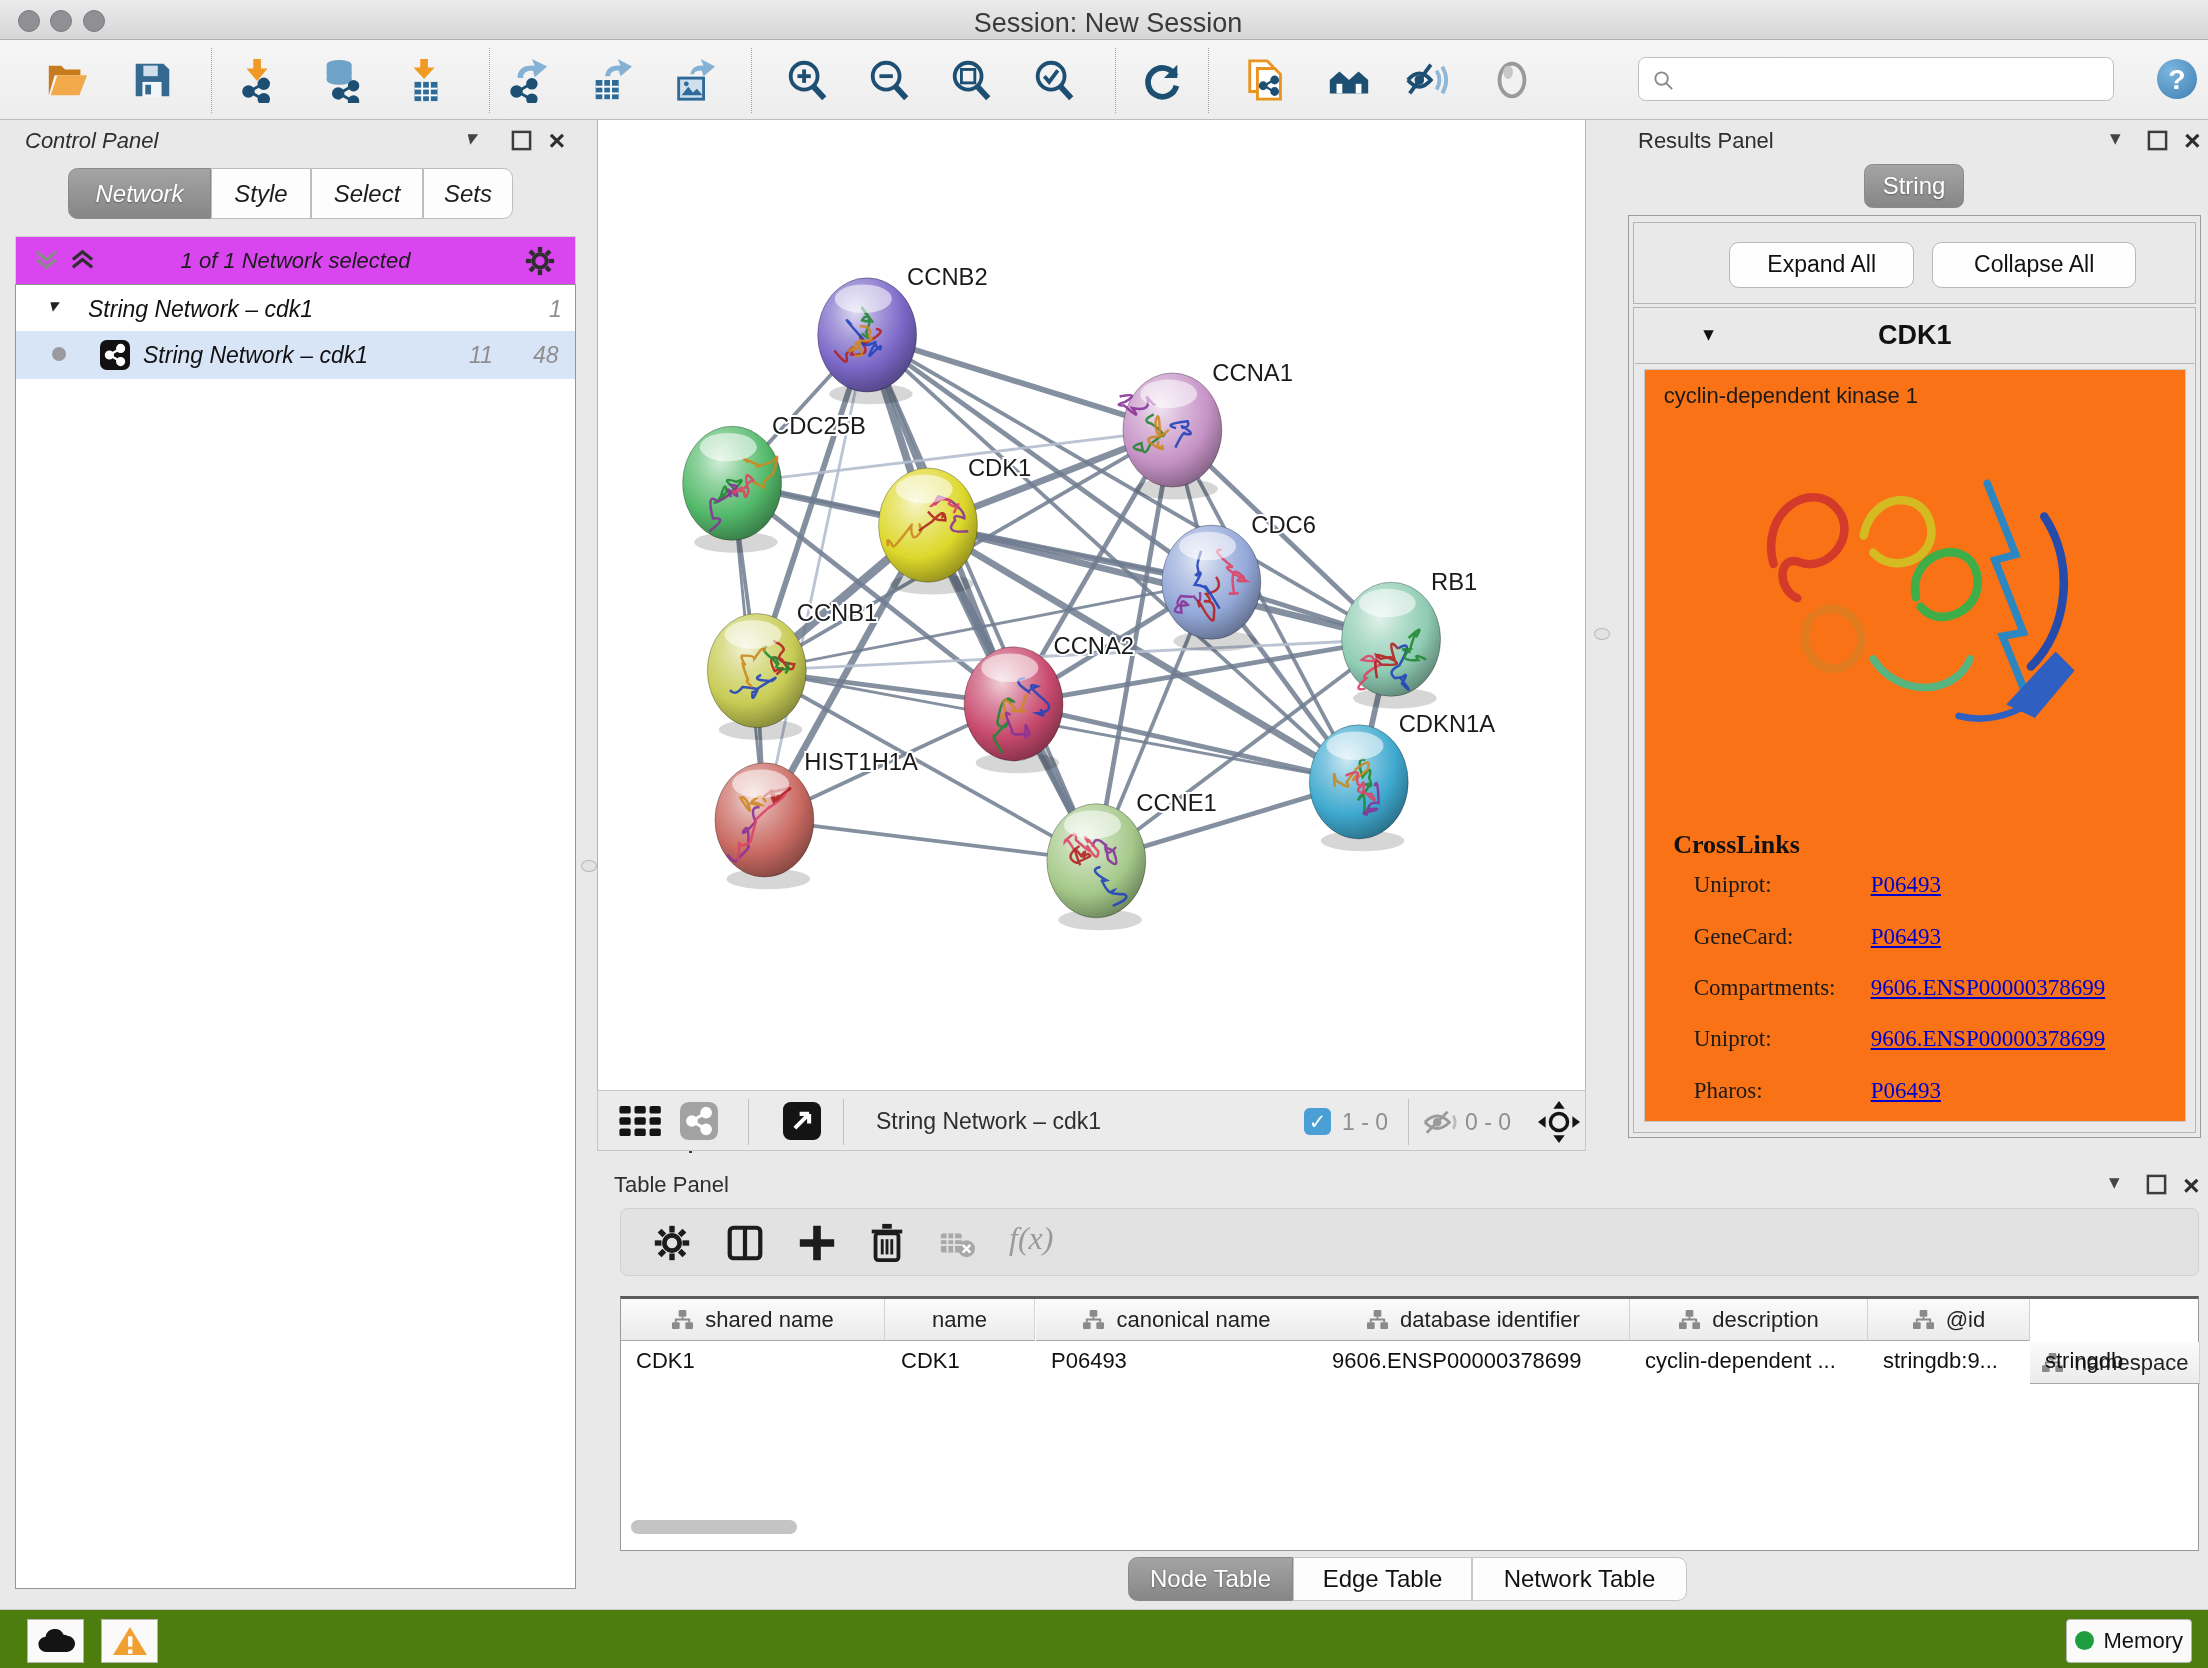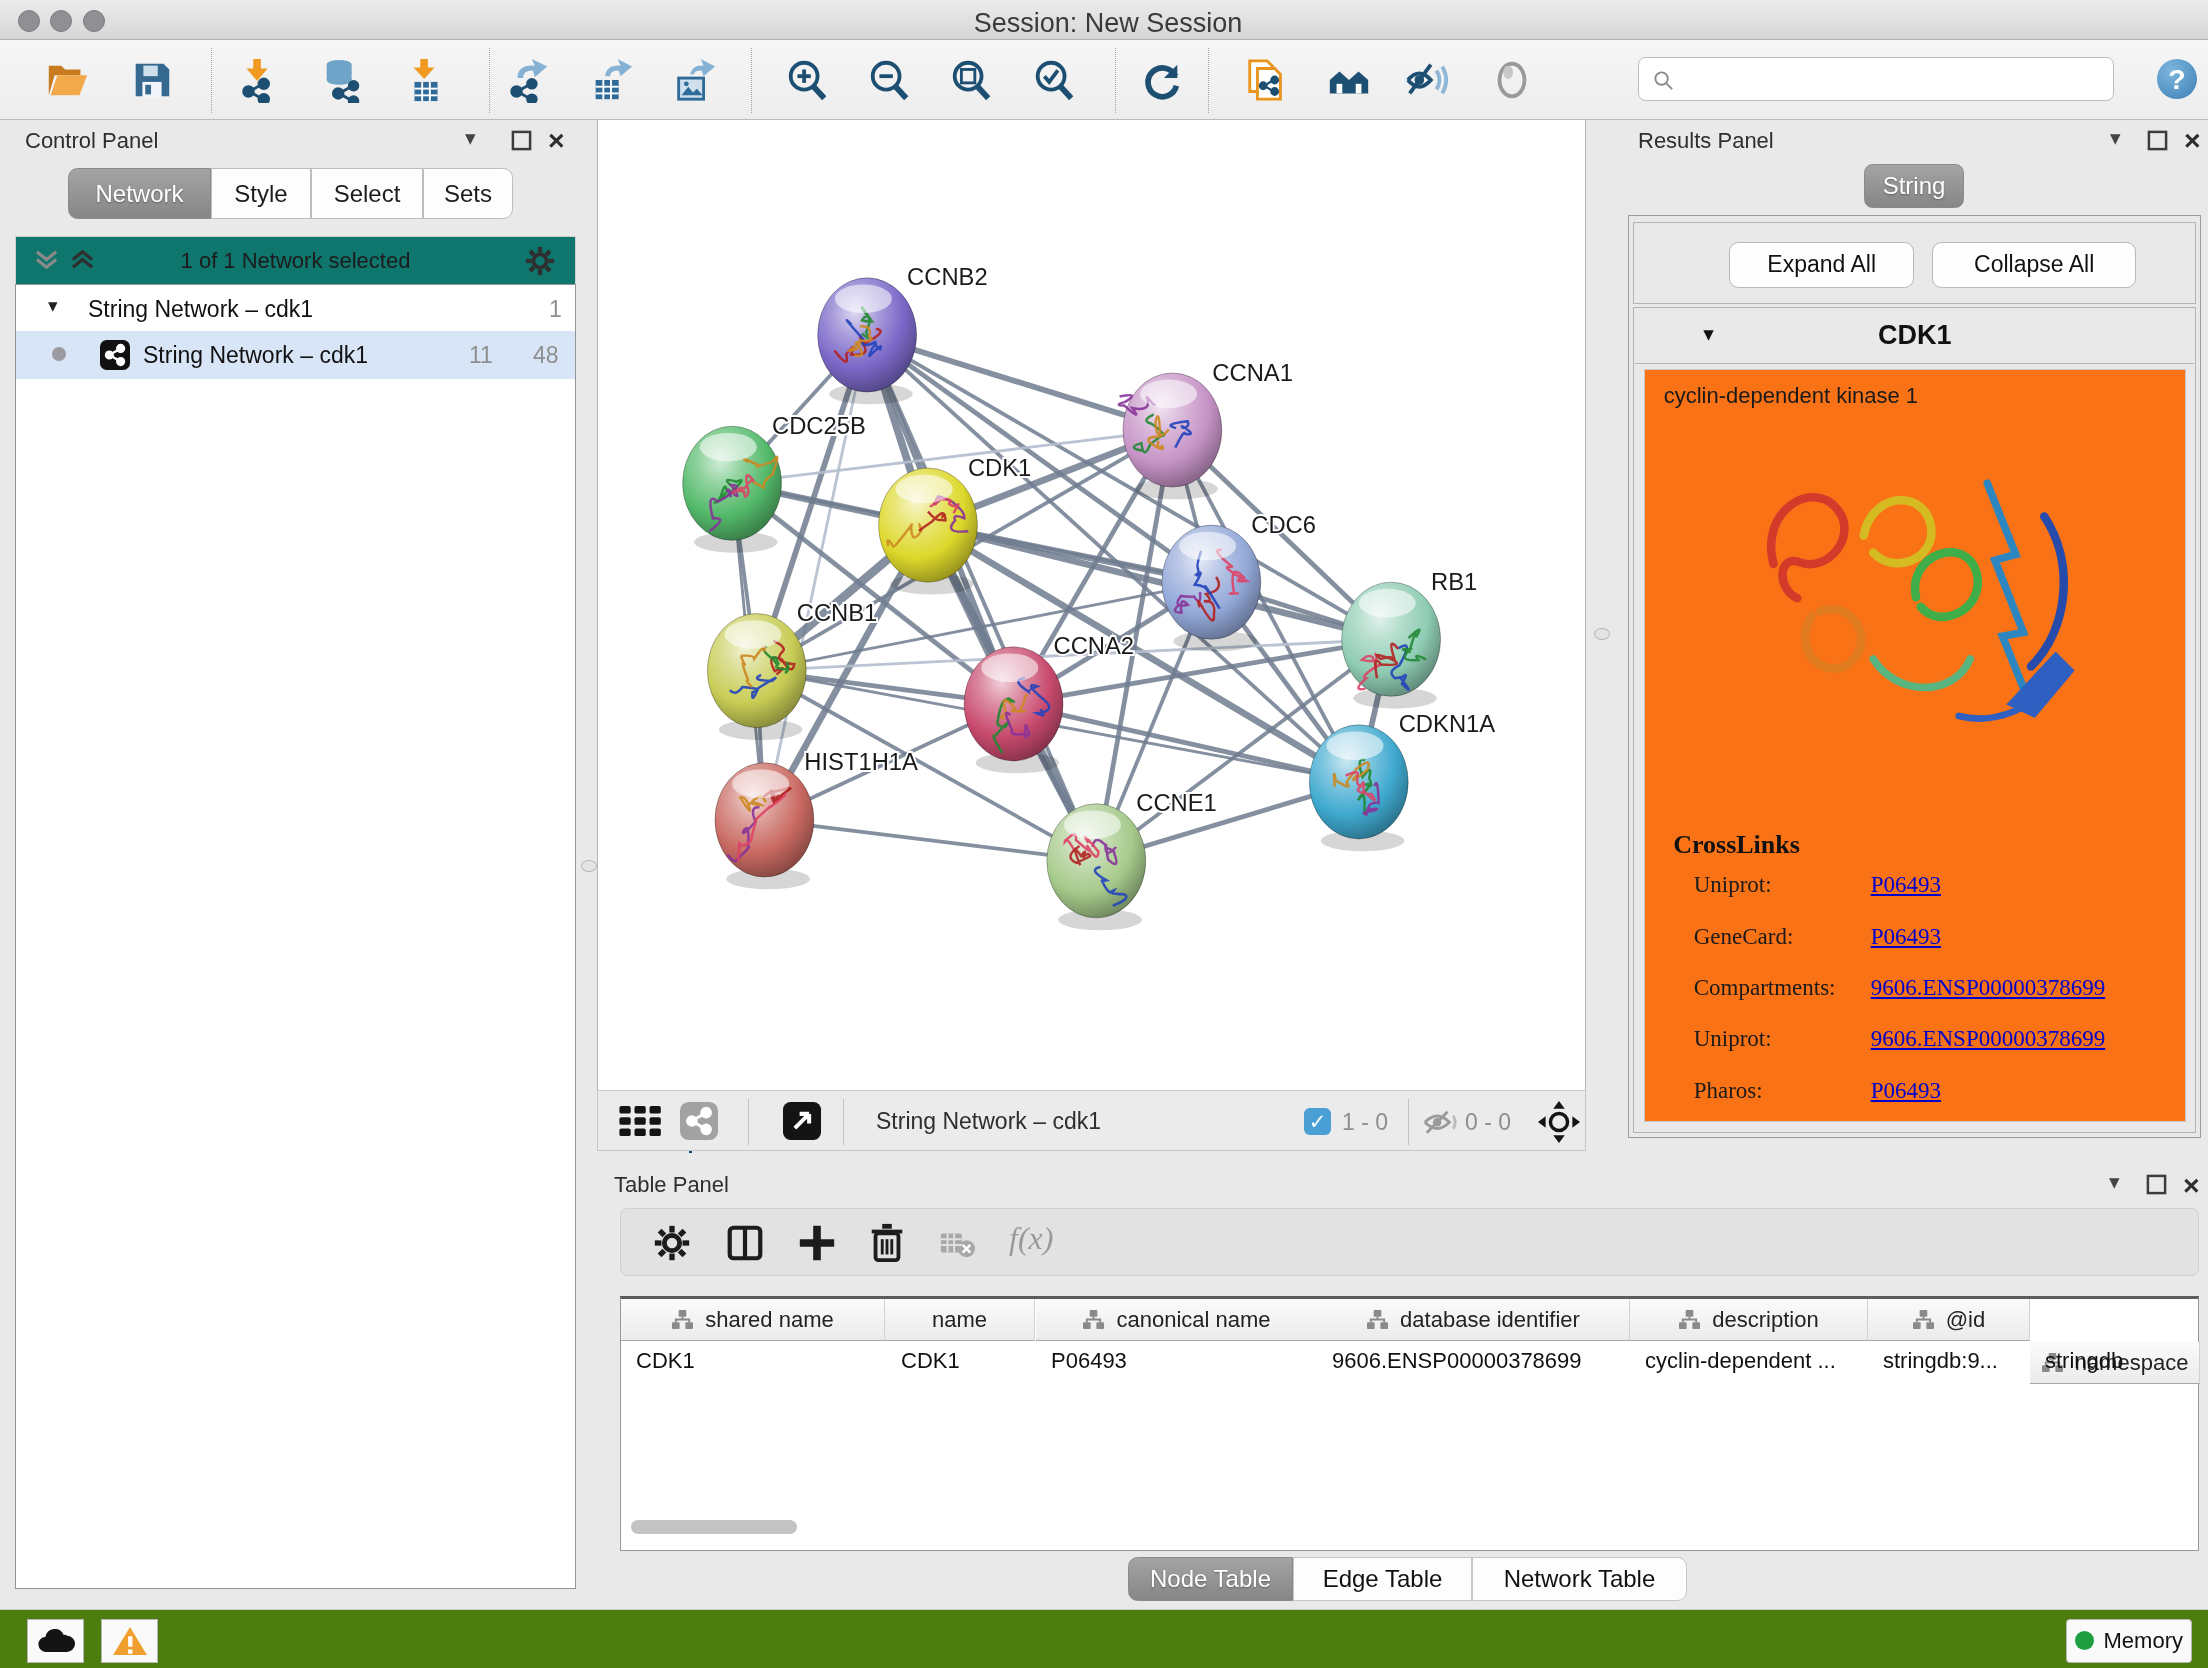--- a/index.html
+++ b/index.html
@@ -23,26 +23,26 @@
   .searchbox svg { position:absolute; left:13.3px; top:10.5px; }
   .help-btn { position:absolute; left:2157px; top:19px; width:40px; height:40px; border-radius:50%;
     background:radial-gradient(circle at 35% 30%, #7db6dd, #3d7fb5); color:#fff; font-weight:bold;
     font-size:28.5px; text-align:center; line-height:40px; }
   
   .panel-title { font-size:22px; color:#2e2e2e; }
   .pc-tri { font-size:21px; color:#444; }
   .pc-x { font-size:28.5px; font-weight:bold; color:#2e2e2e; line-height:19px; }
   
   .control-panel { position:absolute; left:0; top:120px; width:692px; height:1489px;
-    background:#e9e9e9; border-right:3px solid #0c4a6e; }
+    background:#e9e9e9; border-right:3px solid #0c4a6e;font-style:italic; }
   .seg { position:absolute; top:48px; height:51px; background:#fdfdfd; border:1px solid #bdbdbd;
     color:#1c1c1c; font-size:24px; text-align:center; line-height:49px; }
   .seg.sel { background:linear-gradient(#a4a4a4,#868686); color:#fff; border-color:#8a8a8a;
     text-shadow:0 1px 1.9px rgba(0,0,0,.35); }
-  .subhdr { position:absolute; left:15px; top:116px; width:561px; height:48px; background:#0f766e;
+  .subhdr { position:absolute; left:15px; top:116px; width:561px; height:48px; background:#d946ef;
     border:1px solid #cfcfcf; border-bottom:none; }
   .subhdr-text { position:absolute; left:0; top:11.4px; width:100%; text-align:center; font-size:22px; color:#1c1c1c; }
   .netlist { position:absolute; left:15px; top:164px; width:561px; height:1305px;
     background:#fff; border:1px solid #949494; }
   .tree-row1 { position:absolute; left:0; top:3.8px; width:559px; height:42px; }
   .tree-row2 { position:absolute; left:0; top:46px; width:559px; height:48px; background:#d8e5f7; }
   .tree-label { font-size:23px; color:#111; }
   .tree-num { font-size:23px; color:#8e8e8e; }
   .share-chip { position:absolute; left:84px; top:8.6px; width:30px; height:30px; background:#111;
     border-radius:6.7px; }

